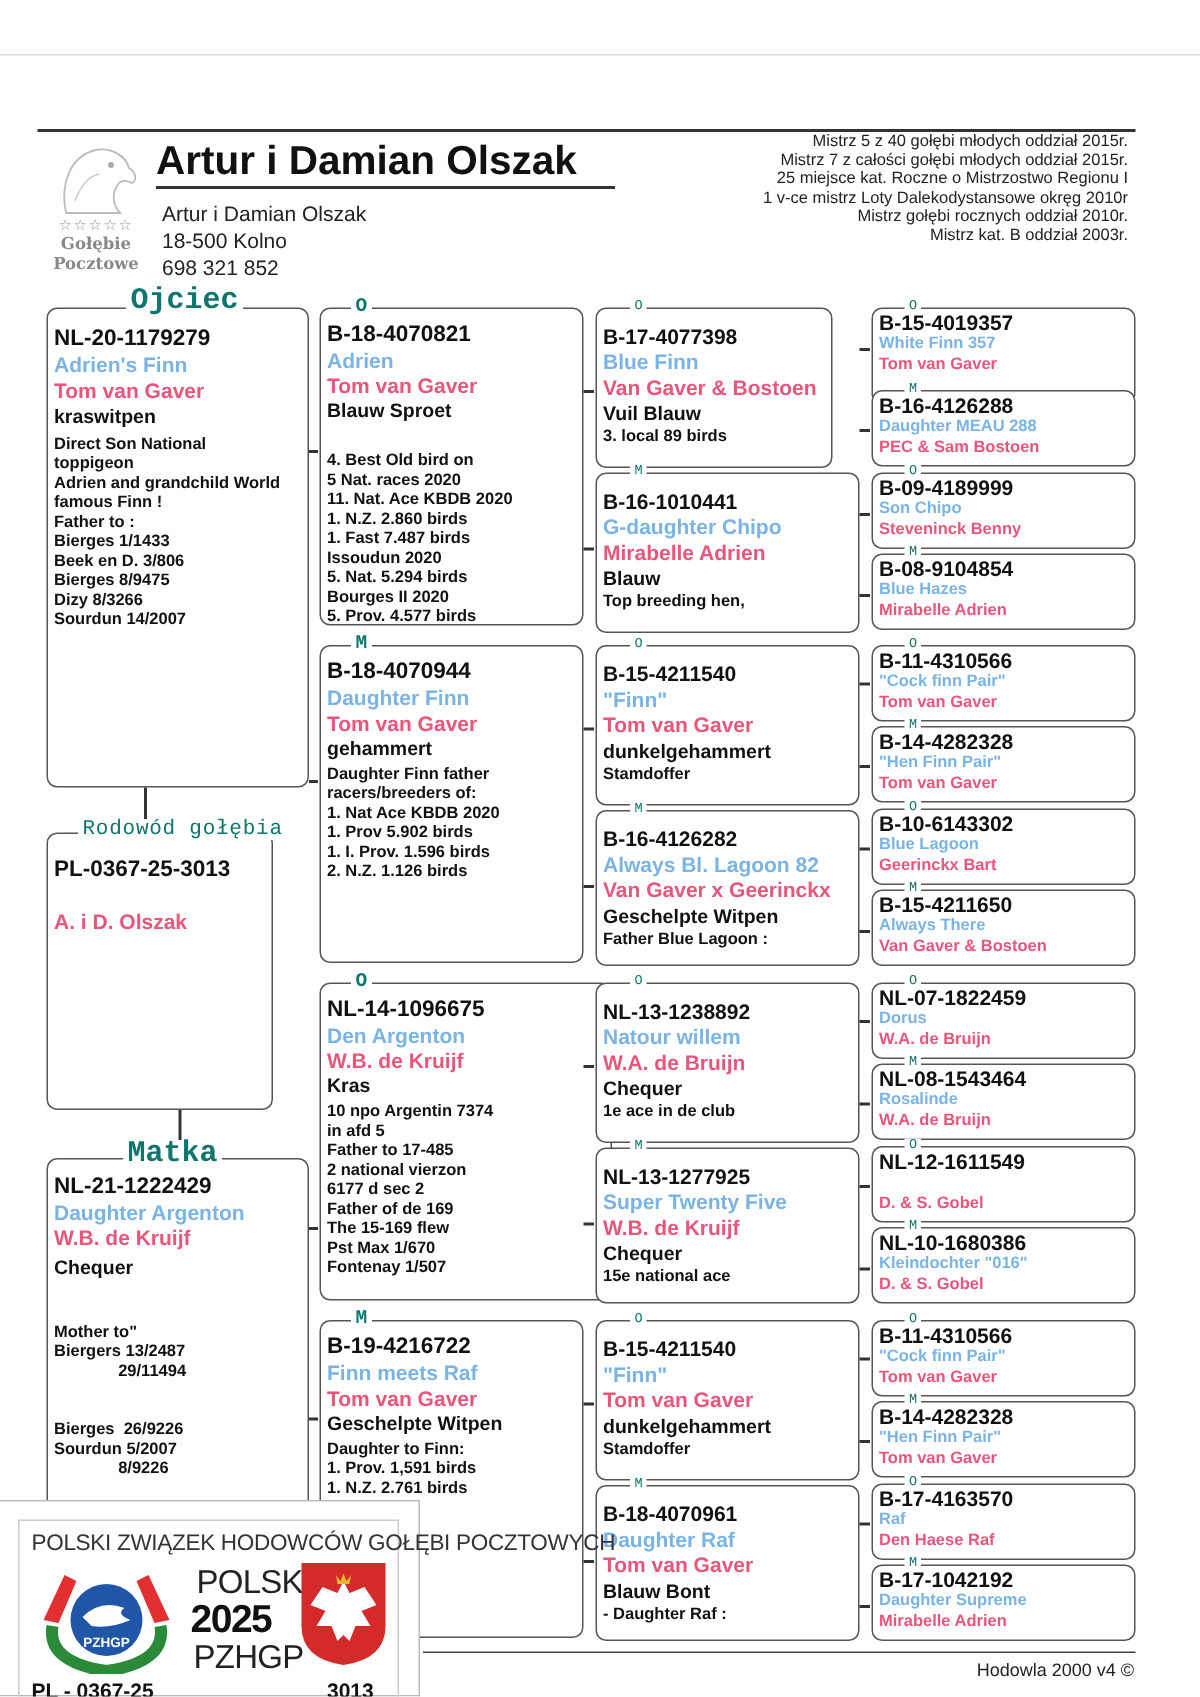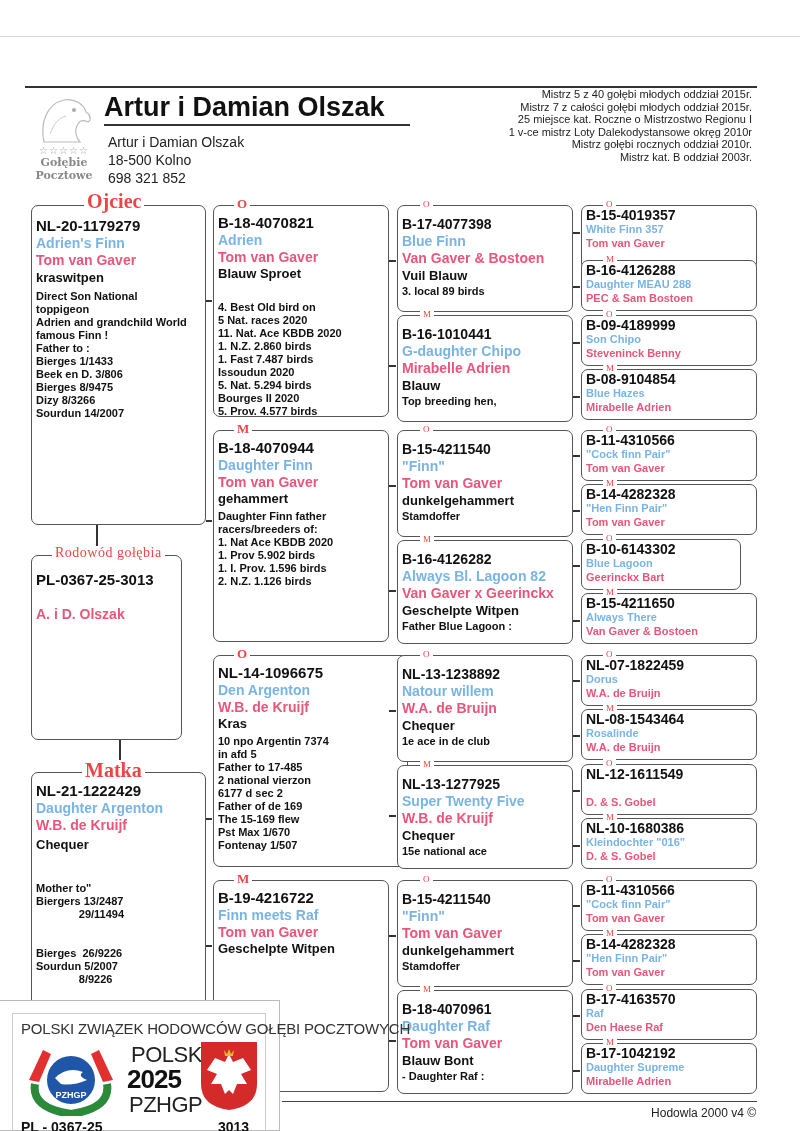--- a/index.html
+++ b/index.html
@@ -16,21 +16,21 @@
   .logo svg { display: block; margin: 0 auto; }
   .logo .stars { font-size: 10px; color: #999; letter-spacing: 1px; line-height: 10px; margin-top: 2px; }
   .logo .lt { font-family: "DejaVu Serif", serif; font-size: 11px; color: #888; font-weight: bold; line-height: 13px; }
   .title { position: absolute; left: 104px; top: 92px; font-size: 27px; font-weight: bold; color: #111; }
   .title-ul { position: absolute; left: 104px; top: 124px; width: 306px; height: 2px; background: #333; }
   .addr { position: absolute; left: 108px; top: 133px; font-size: 14px; line-height: 18px; color: #222; }
   .achievements { position: absolute; right: 48px; top: 88px; width: 310px; text-align: right; font-size: 11px; line-height: 12.5px; color: #222; }
 
   
   .box { position: absolute; border: 1.5px solid #555; border-radius: 7px; background: #fff; padding: 4px 4px 0 4px; overflow: hidden; }
-  .box-label { position: absolute; background: #fff; font-family: Liberation Serif, serif; color: #ef4444; padding: 0 3px; line-height: 1; }
+  .box-label { position: absolute; background: #fff; font-family: Liberation Mono, monospace; color: #0f766e; padding: 0 3px; line-height: 1; }
   .lbl-big { font-size: 20px; font-weight: bold; }
   .lbl-mid { font-size: 14px; letter-spacing: 0.5px; }
   .lbl-o { font-size: 13px; font-weight: bold; }
   .lbl-s { font-size: 9px; }
 
   .ring { font-weight: bold; color: #111; }
   .name { font-weight: bold; color: #7ab4e4; }
   .breeder { font-weight: bold; color: #e8567a; }
   .color { font-weight: bold; color: #111; }
   .notes { font-weight: bold; font-size: 11px; line-height: 13px; color: #111; }
@@ -200,33 +200,44 @@
       <div>Fontenay 1/507</div>
   </div>
 </div>
 <div class="box-label lbl-o" style="left:234px;top:647px">O</div>
 
 <div class="box g2" style="left:213px;top:880px;width:176px;height:212px;">
   <div class="ring">B-19-4216722</div>
   <div class="name">Finn meets Raf</div>
   <div class="breeder">Tom van Gaver</div>
   <div class="color">Geschelpte Witpen</div>
+  <div class="notes" style="margin-top:2px;text-align:left">
+    <div>Daughter to Finn:</div>
+      <div>1. Prov. 1,591 birds</div>
+    <div>1. N.Z. 2.761 birds</div>
+      <div>2 birds</div>
+      <div>57 birds</div>
+    <div>45 birds</div>
+      <div>father) :</div>
+      <div>86 birds</div>
+    <div>41 birds</div>
+  </div>
 </div>
 <div class="box-label lbl-o" style="left:234px;top:872px">M</div>
 
 <div class="conn" style="left:389px;top:260px;width:7px;height:1.5px"></div>
 <div class="conn" style="left:389px;top:365px;width:7px;height:1.5px"></div>
 <div class="conn" style="left:389px;top:485px;width:7px;height:1.5px"></div>
 <div class="conn" style="left:389px;top:590px;width:7px;height:1.5px"></div>
 <div class="conn" style="left:389px;top:710px;width:7px;height:1.5px"></div>
 <div class="conn" style="left:389px;top:815px;width:7px;height:1.5px"></div>
 <div class="conn" style="left:389px;top:935px;width:7px;height:1.5px"></div>
 <div class="conn" style="left:389px;top:1040px;width:7px;height:1.5px"></div>
 
-<div class="box g3" style="left:397px;top:205px;width:176px;height:107px;">
+<div class="box g3" style="left:397px;top:205px;width:158px;height:107px;">
   <div class="ring">B-17-4077398</div>
   <div class="name">Blue Finn</div>
   <div class="breeder">Van Gaver &amp; Bostoen</div>
   <div class="color">Vuil Blauw</div>
   <div class="notes">3. local 89 birds</div>
 </div>
 <div class="box-label lbl-s" style="left:420px;top:200px">O</div>
 
 <div class="box g3" style="left:397px;top:315px;width:176px;height:107px;">
   <div class="ring">B-16-1010441</div>
@@ -343,21 +354,21 @@
 </div>
 <div class="box-label lbl-s" style="left:603px;top:425px">O</div>
 
 <div class="box g4" style="left:581px;top:484px;width:176px;height:51px;">
   <div class="ring">B-14-4282328</div>
   <div class="name">"Hen Finn Pair"</div>
   <div class="breeder">Tom van Gaver</div>
 </div>
 <div class="box-label lbl-s" style="left:603px;top:479px">M</div>
 
-<div class="box g4" style="left:581px;top:539px;width:160px;height:51px;">
+<div class="box g4" style="left:581px;top:539px;width:176px;height:51px;">
   <div class="ring">B-10-6143302</div>
   <div class="name">Blue Lagoon</div>
   <div class="breeder">Geerinckx Bart</div>
 </div>
 <div class="box-label lbl-s" style="left:603px;top:534px">O</div>
 
 <div class="box g4" style="left:581px;top:593px;width:176px;height:51px;">
   <div class="ring">B-15-4211650</div>
   <div class="name">Always There</div>
   <div class="breeder">Van Gaver &amp; Bostoen</div>

